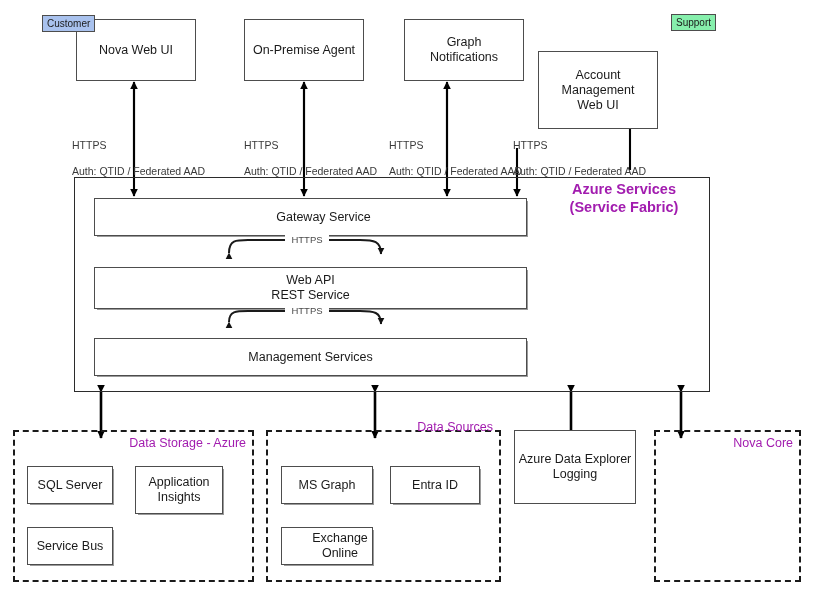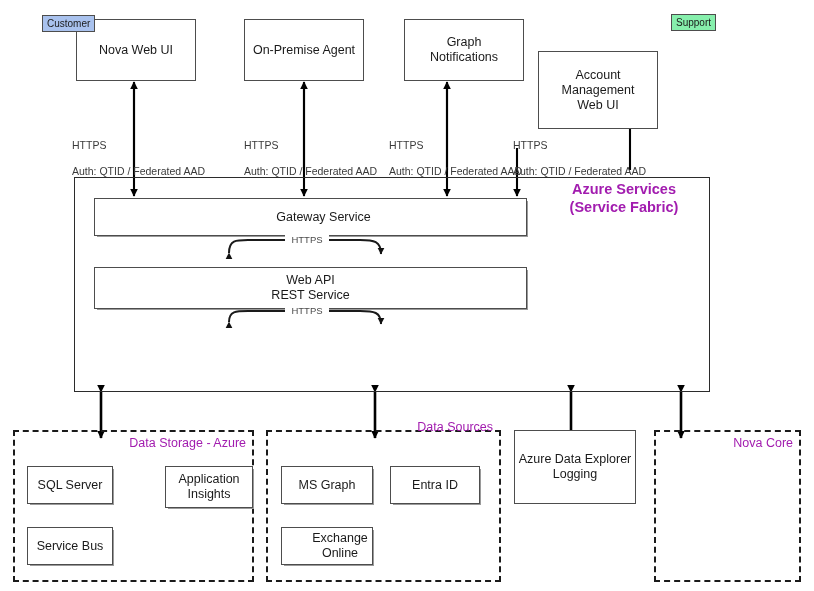--- a/index.html
+++ b/index.html
@@ -179,32 +179,33 @@
   <div class="container-solid" style="left:74px; top:177px; width:636px; height:215px;"></div>
 
   <div class="container-label bold" style="left:538px; top:180px; width:172px;">Azure Services
 (Service Fabric)</div>
 
   <div class="node shadowed" style="left:94px; top:198px; width:433px; height:38px;padding-left:28px;">Gateway Service</div>
 
   <div class="node shadowed" style="left:94px; top:267px; width:433px; height:42px;">Web API
 REST Service</div>
 
+  <div class="node shadowed" style="left:94px; top:338px; width:433px; height:38px;">Management Services</div>
 
   <div class="http-chip" style="left:285px; top:234px; width:44px;">HTTPS</div>
 
   <div class="http-chip" style="left:285px; top:305px; width:44px;">HTTPS</div>
 
   <div class="container-dashed" style="left:13px; top:430px; width:241px; height:152px;"></div>
 
   <div class="container-label" style="left:84px; top:436px; width:162px;">Data Storage - Azure</div>
 
   <div class="node shadowed" style="left:27px; top:466px; width:86px; height:38px;">SQL Server</div>
 
-  <div class="node shadowed" style="left:135px; top:466px; width:88px; height:42px;margin-left:30px;">Application
+  <div class="node shadowed" style="left:135px; top:466px; width:88px; height:48px;">Application
 Insights</div>
 
   <div class="node shadowed" style="left:27px; top:527px; width:86px; height:38px;">Service Bus</div>
 
 
   <div class="container-dashed" style="left:266px; top:430px; width:235px; height:152px;"></div>
 
   <div class="container-label" style="left:340px; top:420px; width:153px;">Data Sources</div>
 
   <div class="node shadowed" style="left:281px; top:466px; width:92px; height:38px;">MS Graph</div>

